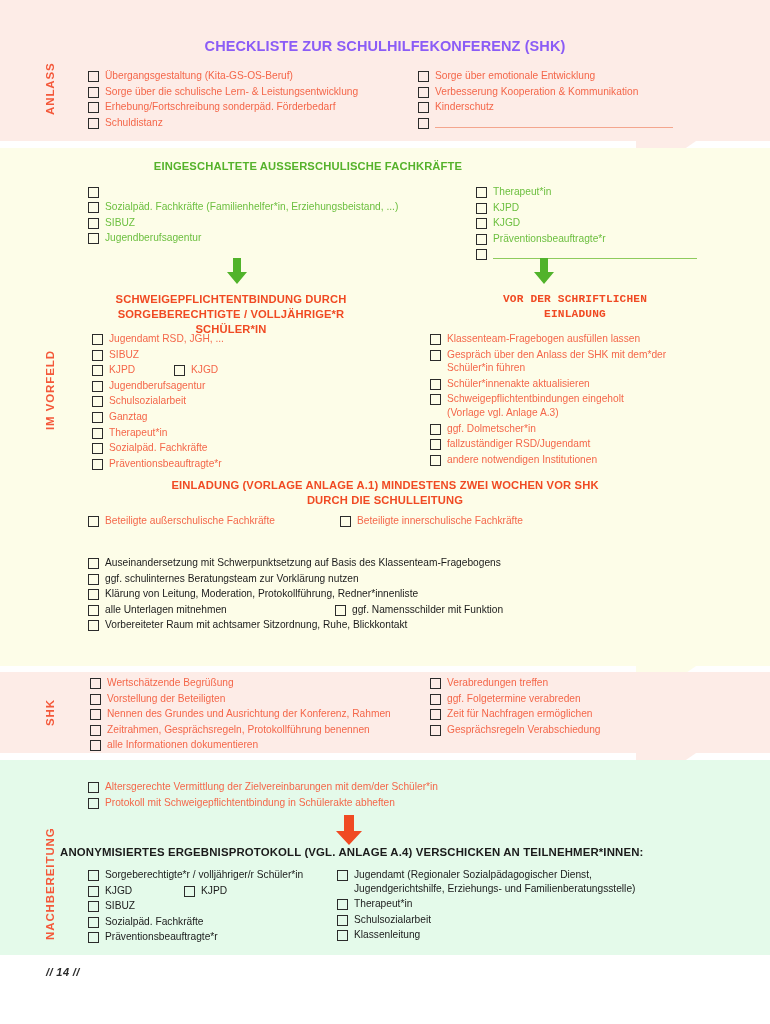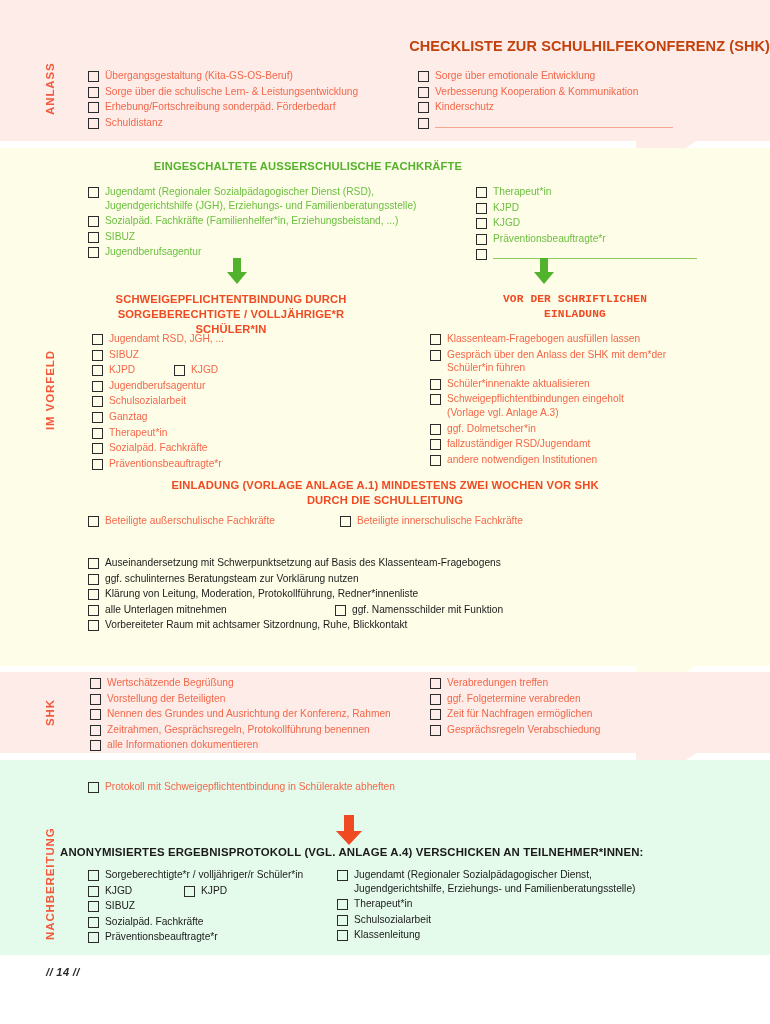--- a/index.html
+++ b/index.html
@@ -45,24 +45,24 @@
     letter-spacing: 0.9px;
     white-space: nowrap;
     transform-origin: left top;
     transform: rotate(-90deg);
   }
 
   
   .doc-title {
     position: absolute;
     width: 770px;
-    text-align: right;
+    text-align: center;
     font-weight: bold;
     font-size: 14.5px;
-    color: #c2410c;
+    color: #8b5cf6;
     letter-spacing: 0.1px;
   }
   .sec-head {
     position: absolute;
     text-align: center;
     font-weight: bold;
     font-size: 11.2px;
     line-height: 15px;
     letter-spacing: 0.15px;
   }
@@ -186,22 +186,20 @@
     <polygon points="0,0 60,0 8,36 0,36" fill="#fdfde8"></polygon>
   </svg>
 
   <div class="sec-head green" style="left:0; top:159px; width:616px;text-align:center;">EINGESCHALTETE AUSSERSCHULISCHE FACHKRÄFTE</div>
 
   <div class="side-label" style="left:44px; top:430px;">IM VORFELD</div>
 
   <div class="cb-col" style="left:88px; top:185px; width:380px;">
     <div class="cb-row">
       <span class="cb-box"></span>
-      <span class="cb-text green-txt" style="color:#6cbf3f; font-size:10.2px; line-height:13.6px;">Jugendamt (Regionaler Sozialpädagogischer Dienst (RSD),
-Jugendgerichtshilfe (JGH), Erziehungs- und Familienberatungsstelle)</span>
     </div>
     <div class="cb-row">
       <span class="cb-box"></span>
       <span class="cb-text" style="color:#6cbf3f;">Sozialpäd. Fachkräfte (Familienhelfer*in, Erziehungsbeistand, ...)</span>
     </div>
     <div class="cb-row">
       <span class="cb-box"></span>
       <span class="cb-text" style="color:#6cbf3f;">SIBUZ</span>
     </div>
     <div class="cb-row">
@@ -411,20 +409,24 @@
     </div>
   </div>
 
   <div class="band band-green" style="top:760px; height:195px;"></div>
 
   <div class="side-label" style="left:44px; top:940px;">NACHBEREITUNG</div>
 
   <div class="cb-col" style="left:88px; top:780px; width:560px;">
     <div class="cb-row">
       <span class="cb-box"></span>
+      <span class="cb-text orange">Altersgerechte Vermittlung der Zielvereinbarungen mit dem/der Schüler*in</span>
+    </div>
+    <div class="cb-row">
+      <span class="cb-box"></span>
       <span class="cb-text orange">Protokoll mit Schweigepflichtentbindung in Schülerakte abheften</span>
     </div>
   </div>
 
   <svg class="arrow" style="left:335px; top:815px; width:28px; height:30px;" viewBox="0 0 28 30">
     <polygon points="9,0 19,0 19,16 27,16 14,30 1,16 9,16" fill="#f04a23"></polygon>
   </svg>
 
   <div class="sec-head black" style="left:60px; top:845px; width:660px; text-align:left; font-size:11.4px;">ANONYMISIERTES ERGEBNISPROTOKOLL (VGL. ANLAGE A.4) VERSCHICKEN AN TEILNEHMER*INNEN:</div>
 

